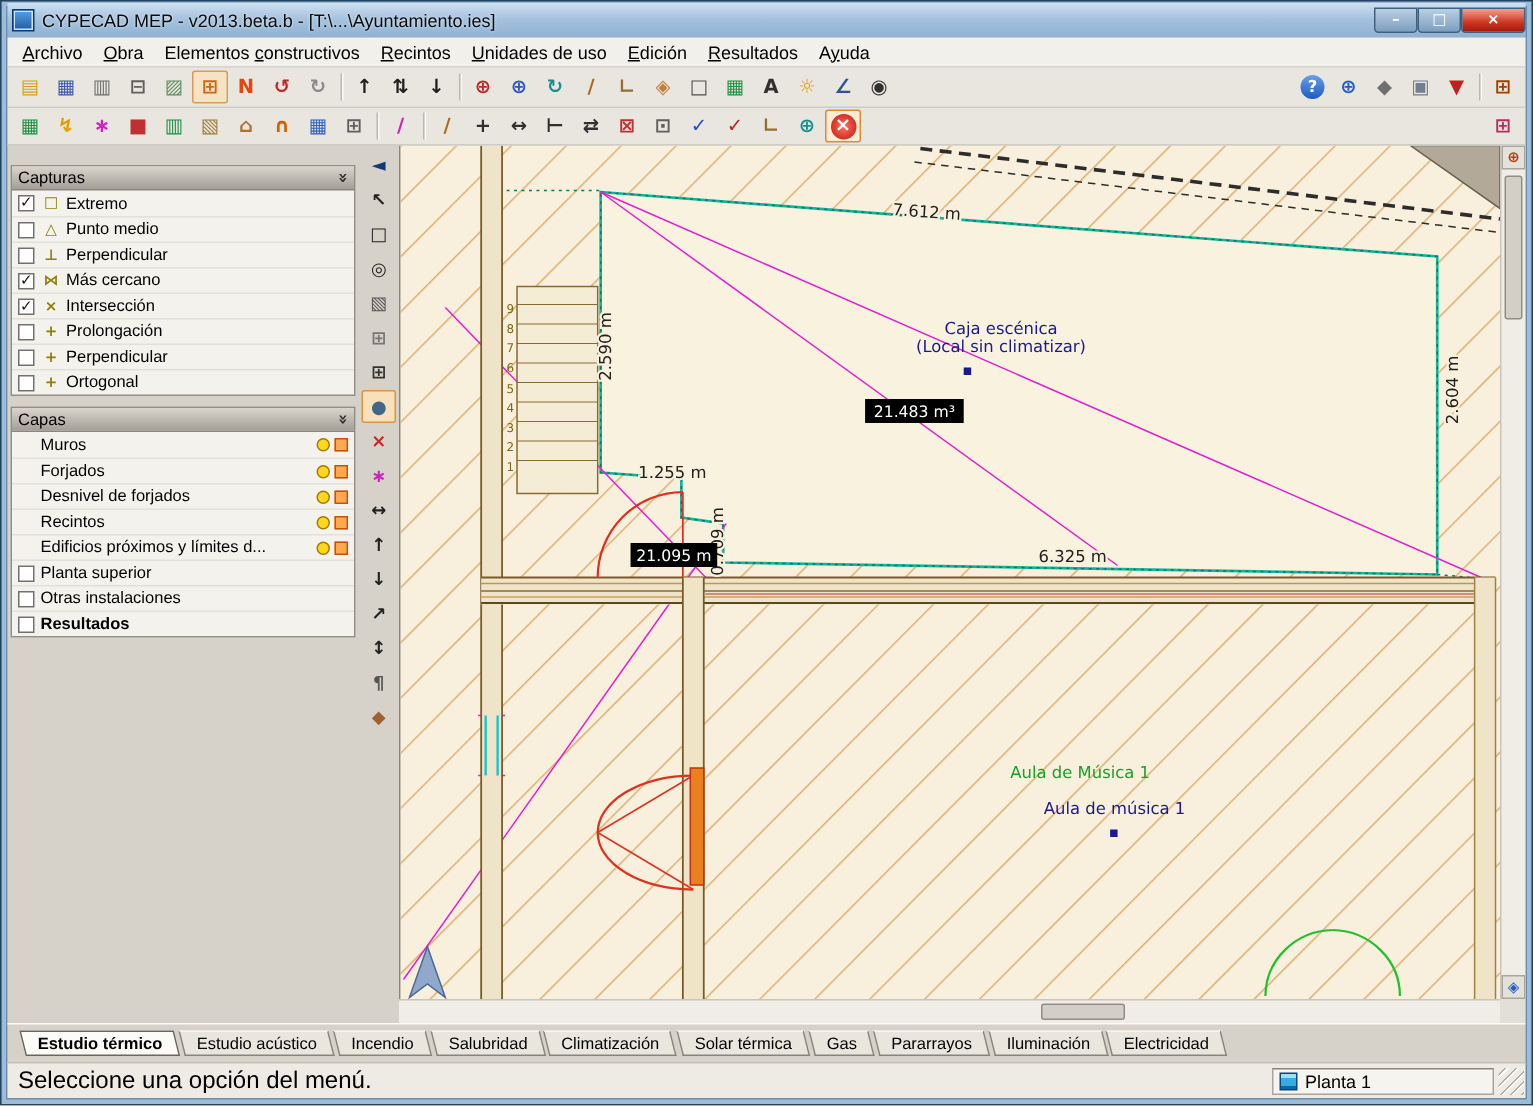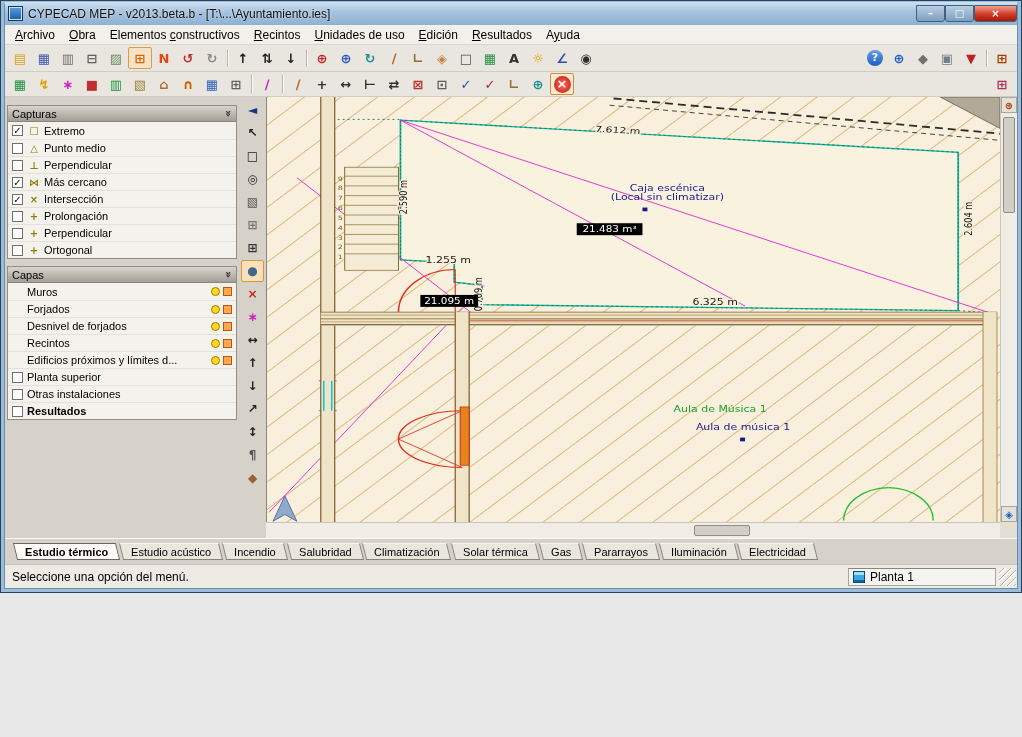--- a/index.html
+++ b/index.html
@@ -1,17 +1,17 @@
 <!DOCTYPE html>
 <html><head>
 <meta charset="utf-8">
 <style>
   html,body{margin:0;padding:0;background:#e8e8e8;}
   *{box-sizing:border-box;}
-  .window{position:relative;width:1022px;height:593px;
+  .window{position:relative;width:1022px;height:737px;
     font-family:"Liberation Sans",sans-serif;font-size:12px;color:#000;
     background:#86a7c6;border:1px solid #24435f;
     box-shadow:inset 0 0 0 3px #9dbcd8, inset 0 0 0 4px #6a8fae;
     display:flex;flex-direction:column;padding:1px 4px 4px 4px;}
   
   .titlebar{height:23px;display:flex;align-items:center;
     background:linear-gradient(#cfe1f1,#a5c2de 45%,#8fb2d3);}
   .app-icon{width:15px;height:15px;margin:0 5px 0 3px;flex:0 0 auto;
     background:linear-gradient(#58a0e0,#1c5ca8);border:1px solid #0a3a74;
     box-shadow:inset 0 0 0 1px #cfe4f8;}
@@ -40,21 +40,21 @@
   .tbtn.spring{flex:1 1 auto;}
   .tbtn.pressed{background:#f6e3c6;border:1px solid #dc9b4e;border-radius:2px;}
   .tbtn.hot{background:#fcecd6;border:1px solid #e08a30;border-radius:2px;}
   .glyph{display:inline-block;line-height:1;}
   .badge-blue .glyph{background:linear-gradient(#66a0e8,#1c5cc0);border-radius:50%;
     width:16px;height:16px;line-height:16px;text-align:center;font-size:11px;}
   .badge-red .glyph{background:radial-gradient(#ff7060,#c01408);border-radius:50%;
     width:17px;height:17px;line-height:16px;text-align:center;font-size:13px;}
   
   .main{position:relative;flex:1 1 auto;background:#d6d2ca;overflow:hidden;}
-  .left-col{position:absolute;left:0;top:0;bottom:0;width:234px;padding:8px 2px 0 2px;}
+  .left-col{position:absolute;left:0;top:0;bottom:0;width:234px;padding:13px 2px 0 2px;}
   .panel{border:1px solid #928e86;background:#f4f2ec;margin-bottom:7px;}
   .panel-header{height:16px;display:flex;align-items:center;padding:0 4px;
     background:linear-gradient(#d9d5cd,#a39f97);border-bottom:1px solid #8a867e;
     font-size:11px;}
   .panel-chevron{margin-left:auto;display:inline-block;transform:rotate(90deg);
     font:bold 11px "DejaVu Sans",sans-serif;color:#303030;}
   .prow{height:17px;display:flex;align-items:center;padding:0 4px;
     border-top:1px solid #e3e0d8;font-size:11px;white-space:nowrap;}
   .prow:first-of-type{border-top:none;}
   .checkbox{width:11px;height:11px;border:1px solid #707070;background:#fff;
@@ -97,21 +97,21 @@
   .tabbar{height:26px;background:#d6d2ca;position:relative;border-top:1px solid #fbfaf6;
     display:flex;align-items:flex-start;padding:4px 0 0 10px;}
   .tab{height:17px;background:#e9e6de;border:1px solid #88847c;border-top:1px solid #f8f6f0;
     transform:skewX(14deg);display:flex;align-items:center;padding:0 9px;margin-right:3px;
     font-size:11px;flex:0 0 auto;}
   .tab.active{background:#fcfbf7;font-weight:bold;border-color:#6a665e;}
   .tab-label{transform:skewX(-14deg);white-space:nowrap;}
   
   .statusbar{height:24px;background:#eeebe4;border-top:1px solid #c6c2b9;display:flex;
     align-items:center;padding-left:7px;}
-  .status-msg{font-size:12px;text-align:right;}
+  .status-msg{font-size:16px;text-align:right;}
   .status-right{margin-left:auto;display:flex;align-items:center;margin-right:1px;}
   .plant-cell{width:148px;height:18px;border:1px solid #a9a59c;border-top-color:#89857c;
     background:#f6f4ee;display:flex;align-items:center;gap:5px;padding-left:4px;font-size:12px;margin-left:20px;}
   .plant-icon{width:12px;height:12px;border:1px solid #0a4878;
     background:linear-gradient(180deg,#9fe0f4 0 3px,#38acdf 3px 8px,#1264a8 8px);}
   .resize-grip{width:17px;height:18px;margin-left:3px;
     background:repeating-linear-gradient(135deg,transparent 0 3px,#b2aea5 3px 4px,#fcfbf7 4px 5px);}
   
   .dim{font-family:"DejaVu Sans",sans-serif;font-size:11px;fill:#20201c;
     stroke:#f8f0dc;stroke-width:3px;paint-order:stroke;}

